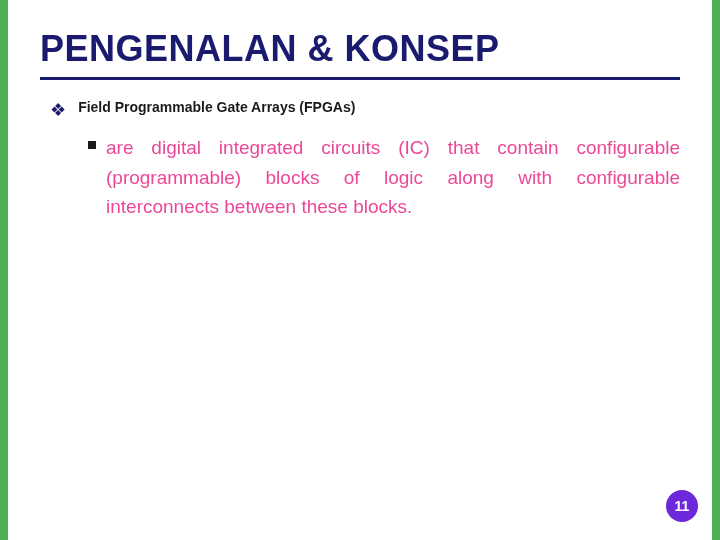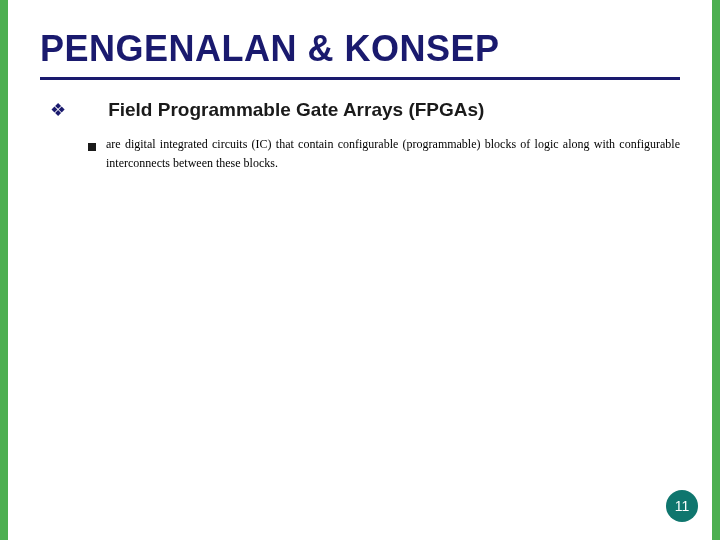--- a/index.html
+++ b/index.html
@@ -58,26 +58,25 @@
 
     .diamond-bullet {
       color: #1a1a6e;
       font-size: 18px;
       margin-right: 12px;
       margin-top: 1px;
       flex-shrink: 0;
     }
 
     .main-bullet-text {
-      font-size: 19px;
+      font-size: 14px;
       font-weight: bold;
       color: #1a1a1a;
       font-family: Arial, sans-serif;
       line-height: 1.3;
-      margin-left: 30px;
     }
 
     .sub-bullets {
       padding-left: 38px;
       margin-top: 6px;
     }
 
     .sub-bullet {
       display: flex;
       align-items: flex-start;
@@ -94,41 +93,41 @@
       width: 8px;
       height: 8px;
       background-color: #1a1a1a;
       min-width: 8px;
       min-height: 8px;
       position: relative;
       top: 5px;
     }
 
     .sub-bullet-text {
-      font-size: 12px;
-      color: #000000;
-      font-family: Liberation Serif, serif;
+      font-size: 19px;
+      color: #ec4899;
+      font-family: Liberation Sans, sans-serif;
       line-height: 1.55;
       text-align: justify;
     }
 
     .page-number-circle {
       position: absolute;
       bottom: 18px;
       right: 22px;
       width: 32px;
       height: 32px;
-      background: #0f766e;
+      background: #6d28d9;
       border-radius: 50%;
       display: flex;
       align-items: center;
       justify-content: center;
       color: #ffffff;
       font-size: 14px;
-      font-weight: normal;
+      font-weight: bold;
       font-family: Arial, sans-serif;
     }
 
     .left-border {
       position: absolute;
       left: 0;
       top: 0;
       bottom: 0;
       width: 8px;
       background: #4caf50;

